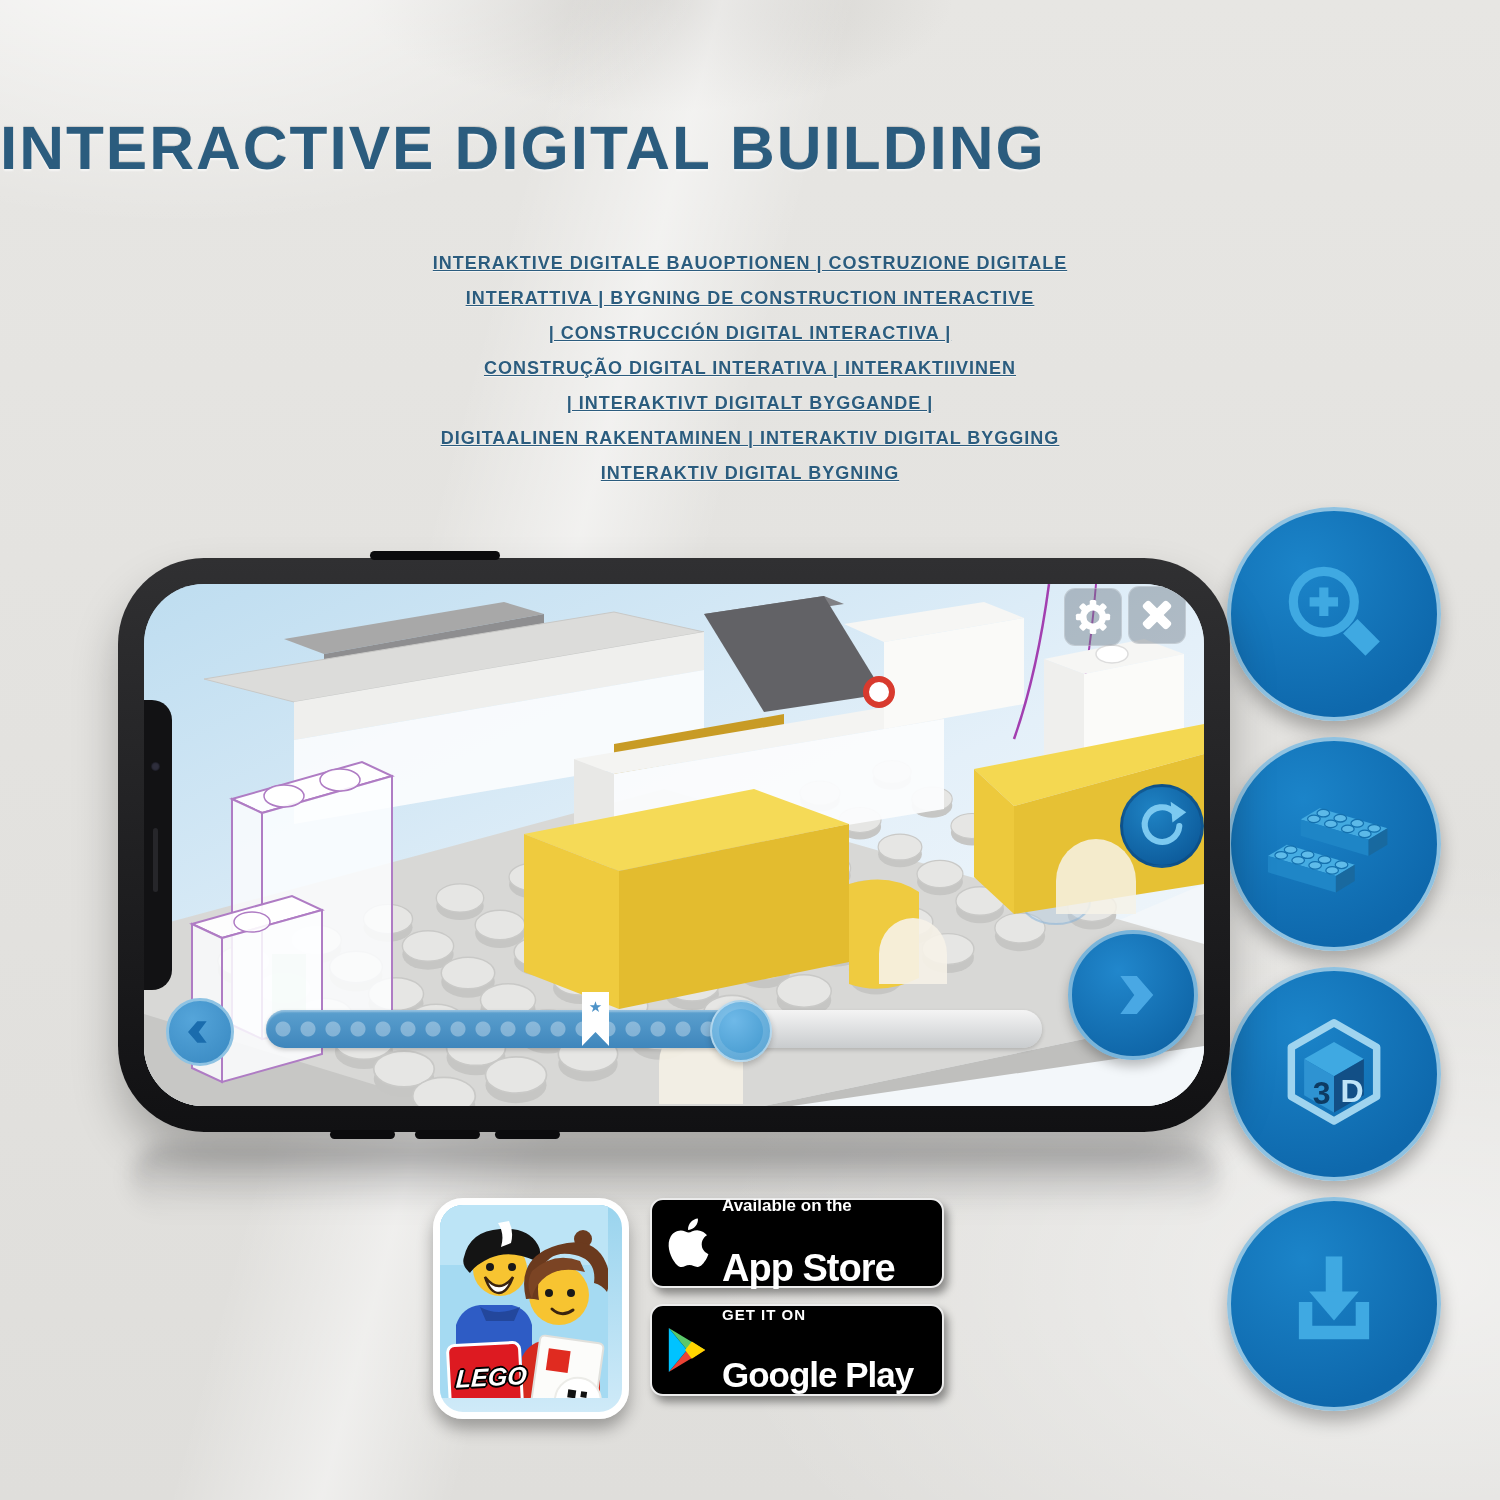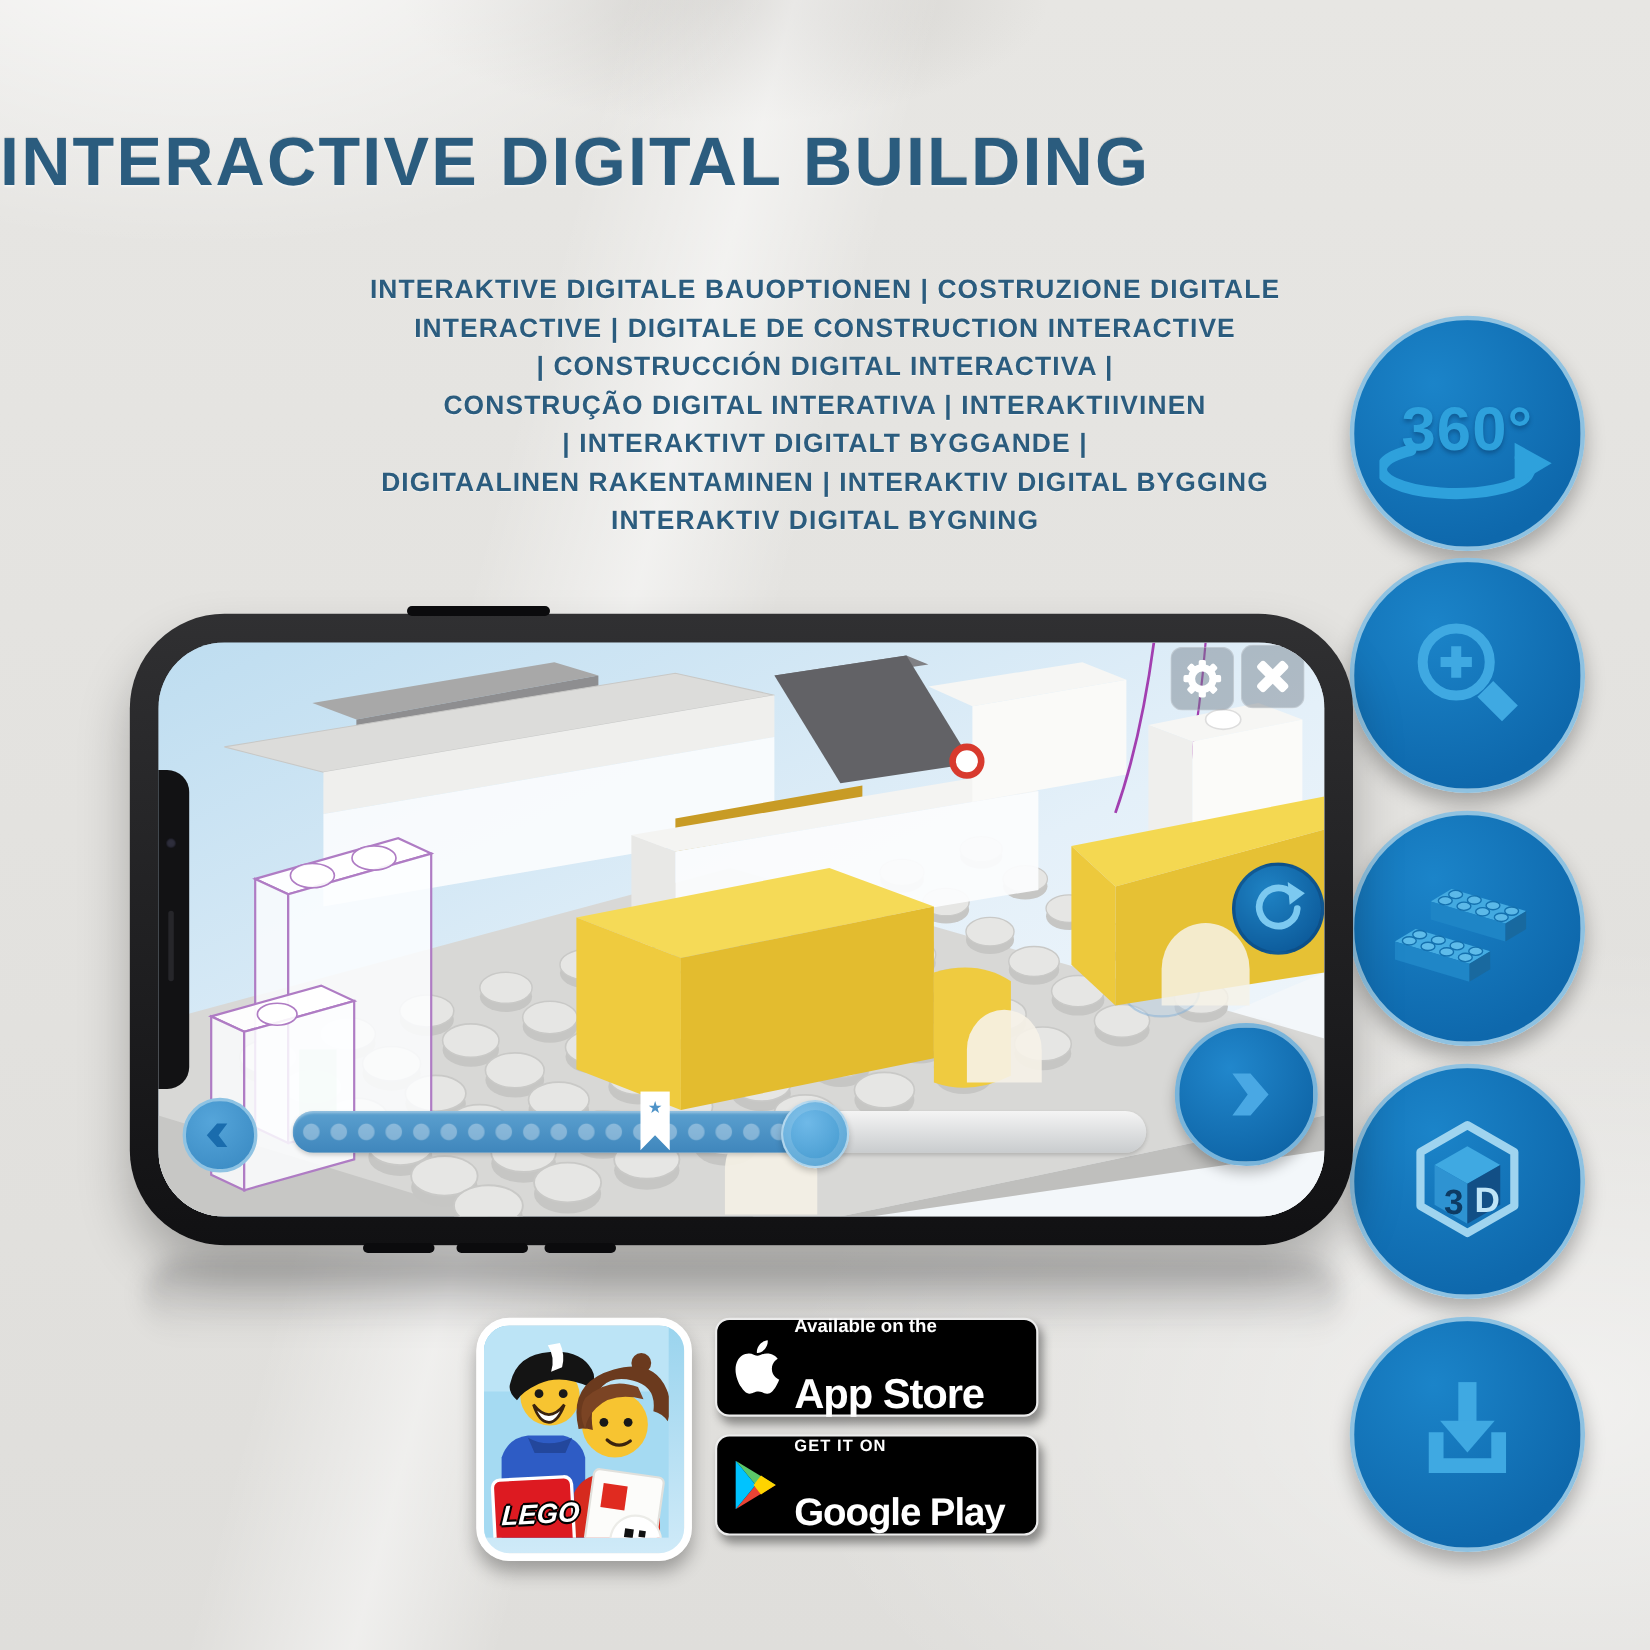--- a/index.html
+++ b/index.html
@@ -10,22 +10,22 @@
       linear-gradient(105deg, transparent 30%, rgba(255,255,255,.5) 38%, transparent 45%),
       radial-gradient(420px 160px at 44% 0%, rgba(140,136,130,.28), transparent 70%),
       radial-gradient(1200px 700px at 95% 85%, rgba(255,255,255,.55), transparent 60%),
       linear-gradient(#E7E6E3, #DFDEDB);
   }
   
   .title{position:absolute;left:0;top:112px;width:100%;text-align:left;
     font-size:62px;font-weight:bold;letter-spacing:2px;color:#2B5C7E;
     text-shadow:0 2px 2px rgba(255,255,255,.6), 0 -1px 1px rgba(0,0,0,.15);}
   .subtitle{position:absolute;left:250px;top:246px;width:1000px;text-align:center;
-    font-size:24px;font-weight:bold;letter-spacing:1px;line-height:35px;color:#2B5C7E;
-    text-shadow:0 1px 1px rgba(255,255,255,.6);}
+    font-size:18px;font-weight:bold;letter-spacing:1px;line-height:35px;color:#2B5C7E;
+    text-shadow:0 1px 1px rgba(255,255,255,.6);text-decoration:underline;}
   
   .fcircle{position:absolute;left:1227px;width:206px;height:206px;border-radius:50%;
     background:radial-gradient(circle at 35% 28%, #1B84C9, #0E68AC 75%);
     border:4px solid #8FC2E1; box-shadow:0 10px 18px rgba(0,0,0,.28);
     display:flex;align-items:center;justify-content:center;z-index:1;}
   .fc-360{flex-direction:column;}
   .fc-360 .deg{font-size:56px;font-weight:bold;color:#2EA1DC;letter-spacing:1px;
     text-shadow:0 3px 4px rgba(6,52,96,.45);margin-top:26px;}
   .fc-360 svg{margin-top:-26px;}
   
@@ -94,35 +94,28 @@
   .badge-google .badge-store{font-size:35px;font-weight:bold;}
 </style>
 </head>
 <body>
 
 <div class="canvas">
 
   <div class="title">INTERACTIVE DIGITAL BUILDING</div>
   <div class="subtitle">
     <div>INTERAKTIVE DIGITALE BAUOPTIONEN | COSTRUZIONE DIGITALE</div>
-    <div>INTERACTIVE | DIGITALE DE CONSTRUCTION INTERACTIVE</div>
+    <div>INTERATTIVA | BYGNING DE CONSTRUCTION INTERACTIVE</div>
     <div>| CONSTRUCCIÓN DIGITAL INTERACTIVA |</div>
     <div>CONSTRUÇÃO DIGITAL INTERATIVA | INTERAKTIIVINEN</div>
     <div>| INTERAKTIVT DIGITALT BYGGANDE |</div>
     <div>DIGITAALINEN RAKENTAMINEN | INTERAKTIV DIGITAL BYGGING</div>
     <div>INTERAKTIV DIGITAL BYGNING</div>
   </div>
 
-  <div class="fcircle fc-360" style="top:287px">
-    <div class="deg">360°</div>
-    <svg width="160" height="62" viewBox="0 0 190 70">
-      <path d="M34,14 a80,26 0 1 0 118,8" fill="none" stroke="#2EA1DC" stroke-width="12" stroke-linecap="round"></path>
-      <polygon points="146,6 186,28 146,52" fill="#2EA1DC"></polygon>
-    </svg>
-  </div>
 
   <div class="fcircle" style="top:507px">
     <svg width="122" height="122" viewBox="0 0 120 120">
       <circle cx="50" cy="48" r="30" fill="none" stroke="#3FA9E2" stroke-width="9"></circle>
       <path d="M50,34 v28 M36,48 h28" stroke="#3FA9E2" stroke-width="9"></path>
       <line x1="76" y1="72" x2="98" y2="94" stroke="#3FA9E2" stroke-width="20"></line>
     </svg>
   </div>
 
   <div class="fcircle" style="top:737px">

